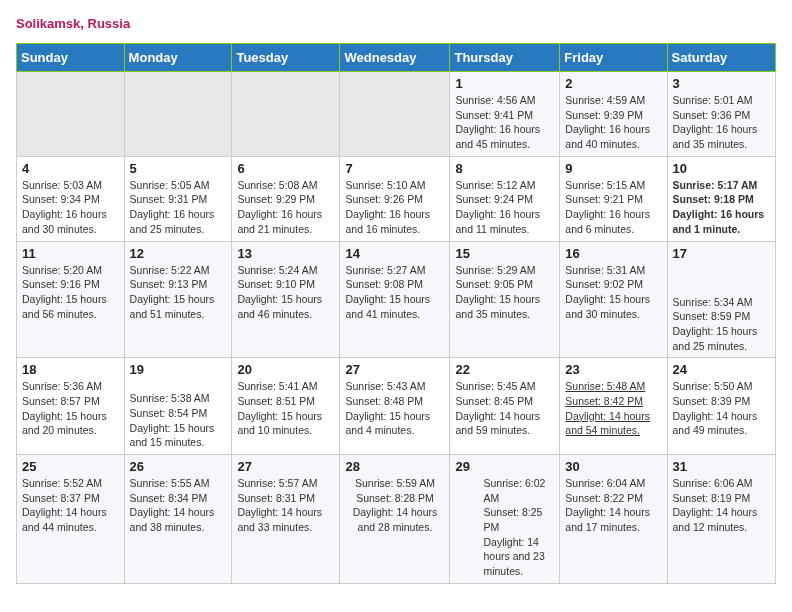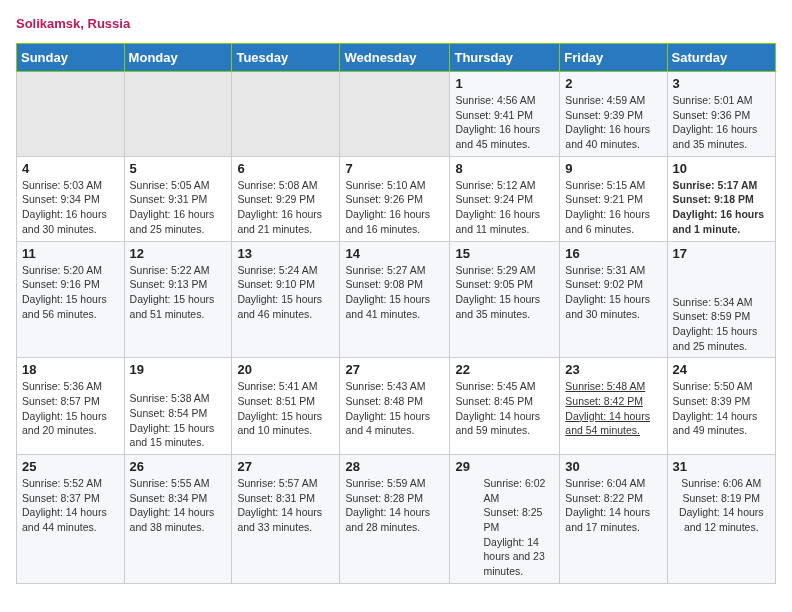--- a/index.html
+++ b/index.html
@@ -274,37 +274,37 @@
 Daylight: 14 hours and 38 minutes.</div>
         </td>
         <td>
           <span class="day-num">27</span>
           <div class="day-info" style="white-space: pre-line;">Sunrise: 5:57 AM
 Sunset: 8:31 PM
 Daylight: 14 hours and 33 minutes.</div>
         </td>
         <td>
           <span class="day-num">28</span>
-          <div class="day-info" style="white-space: pre-line;">Sunrise: 5:59 AM
+          <div class="day-info" style="white-space: pre-line; text-align: center;">Sunrise: 5:59 AM
 Sunset: 8:28 PM
 Daylight: 14 hours and 28 minutes.</div>
         </td>
         <td>
           <span class="day-num">29</span>
           <div class="day-info" style="white-space: pre-line; margin-left: 28px;">Sunrise: 6:02 AM
 Sunset: 8:25 PM
 Daylight: 14 hours and 23 minutes.</div>
         </td>
         <td>
           <span class="day-num">30</span>
           <div class="day-info" style="white-space: pre-line;">Sunrise: 6:04 AM
 Sunset: 8:22 PM
 Daylight: 14 hours and 17 minutes.</div>
         </td>
         <td>
           <span class="day-num">31</span>
-          <div class="day-info" style="white-space: pre-line; text-align: center;">Sunrise: 6:06 AM
+          <div class="day-info" style="white-space: pre-line;">Sunrise: 6:06 AM
 Sunset: 8:19 PM
 Daylight: 14 hours and 12 minutes.</div>
         </td>
       </tr>
     </tbody>
 </table>
 
 </body></html>

